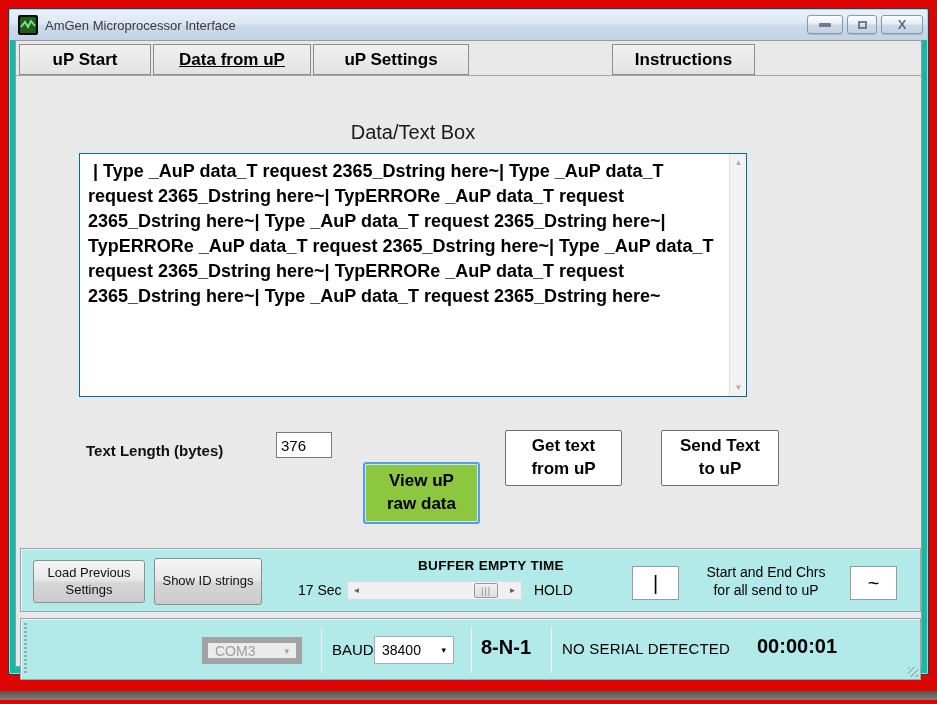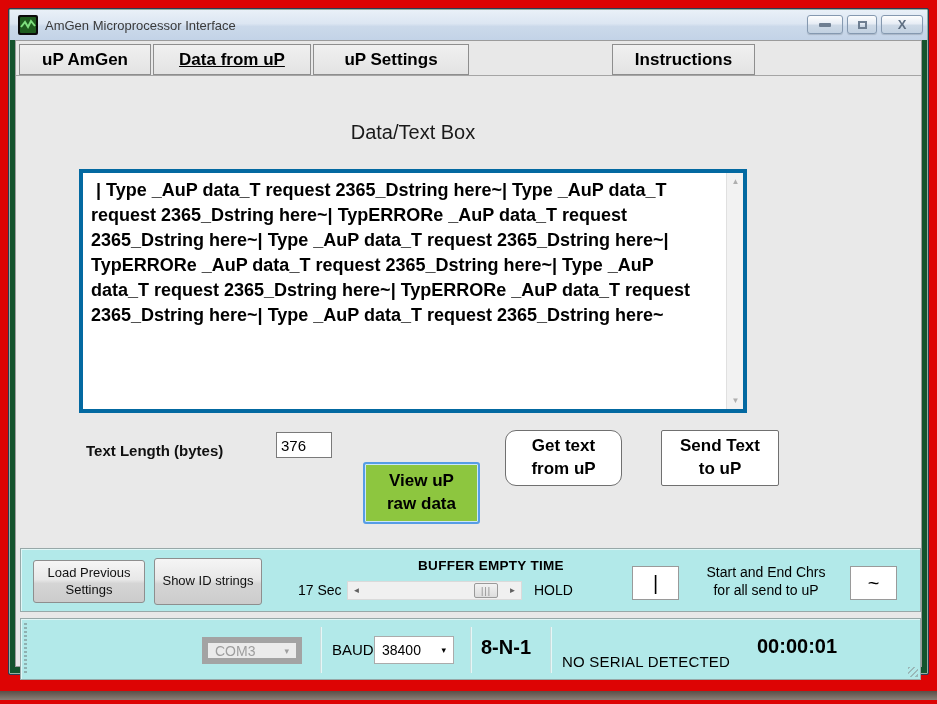--- a/index.html
+++ b/index.html
@@ -3,21 +3,21 @@
 <meta charset="utf-8">
 <style>
   * { margin:0; padding:0; box-sizing:border-box; }
   html,body { width:937px; height:704px; }
   body { font-family:"Liberation Sans", sans-serif; background:#DD0404; overflow:hidden; }
 
   .screen { position:relative; width:937px; height:704px; background:#DD0404; }
   .taskbar-strip { position:absolute; left:0; right:0; bottom:4px; height:9px; background:linear-gradient(to bottom,#5a4f48,#8a7f76); }
 
   .window { position:absolute; left:8px; top:8px; width:921px; height:667px;
-            background:#14532d; border:1px solid #2B3C55; border-radius:2px;
+            background:#14b8a6; border:1px solid #2B3C55; border-radius:2px;
             box-shadow:inset 0 0 0 1px rgba(255,255,255,.55); }
 
   .titlebar { position:absolute; left:1px; top:1px; right:1px; height:30px;
               background:linear-gradient(to bottom,#E9F0F8 0%,#DCE6F2 45%,#CBD9EA 55%,#C3D3E7 100%);
               display:flex; align-items:center; padding-left:8px; }
   .app-icon { width:20px; height:20px; margin-right:7px; }
   .title-text { font-size:13px; color:#3A3A3A; }
   .win-controls { position:absolute; right:4px; top:5px; display:flex; gap:4px; }
   .wbtn { height:19px; border:1px solid #8599B0; border-radius:3px;
           background:linear-gradient(to bottom,#FEFEFE,#E7EDF5 45%,#CDD9E6 55%,#C2D1E1);
@@ -34,21 +34,21 @@
          border:1px solid #8E8E8E; display:flex; align-items:center; justify-content:center;
          font-size:17px; font-weight:bold; color:#000; cursor:pointer; z-index:2; }
   .tab.active { top:0; height:35px; background:#F4F4F4; border-bottom:1px solid #F4F4F4; z-index:3; }
   .tab-sep { position:absolute; left:0; right:0; top:34px; height:1px; background:#A5A5A5; z-index:1; }
 
   .main-panel { position:absolute; left:0; right:0; top:35px; height:470px; background:#E9E9E9; }
 
   .box-title { position:absolute; left:63px; top:45px; width:668px; text-align:center;
                font-size:20px; color:#1A1A1A; }
   .textbox { position:absolute; left:63px; top:77px; width:668px; height:244px;
-             background:#FFFFFF; border:4px solid #0369a1;margin-top:16px; }
+             background:#FFFFFF; border:1px solid #0369a1; }
   .textbox-content { position:absolute; inset:0; padding:5px 28px 5px 8px;
                      font-size:18px; font-weight:bold; line-height:25px; color:#000;
                      white-space:pre-wrap; overflow:hidden; letter-spacing:0px; }
   .tb-scroll { position:absolute; right:0; top:0; bottom:0; width:17px; background:#F2F2F2; border-left:1px solid #E0E0E0; }
   .tb-arrow { position:absolute; left:0; width:17px; height:17px; color:#AFAFAF; font-size:8px;
               display:flex; align-items:center; justify-content:center; cursor:pointer; }
   .tb-arrow.up { top:0; } .tb-arrow.down { bottom:0; }
 
   .len-label { position:absolute; left:70px; top:366px; font-size:15px; font-weight:bold; color:#111; }
   .len-input { position:absolute; left:260px; top:356px; width:56px; height:26px;
@@ -57,21 +57,21 @@
 
   .btn-green { position:absolute; left:347px; top:350px; width:117px; height:62px;
                background:#8DC63F; border:2px solid #569DE5; border-radius:3px;
                box-shadow:inset 0 0 0 1px #CBE7FA; font-family:"Liberation Sans",sans-serif;
                font-size:17px; font-weight:bold; color:#000; white-space:pre-line; line-height:1.35;
                display:flex; align-items:center; justify-content:center; text-align:center; cursor:pointer;margin-top:36px; }
   .btn-white { position:absolute; background:#FFFFFF; border:1px solid #707070; border-radius:2px;
                font-family:"Liberation Sans",sans-serif; font-size:17px; font-weight:bold; color:#000;
                white-space:pre-line; line-height:1.35; display:flex; align-items:center; justify-content:center;
                text-align:center; cursor:pointer; }
-  .btn-get { left:489px; top:354px; width:117px; height:56px;border-radius:11px; }
+  .btn-get { left:489px; top:354px; width:117px; height:56px; }
   .btn-send { left:625px; top:354px; width:118px; height:56px;margin-left:20px; }
 
   .cyan-panel { position:absolute; left:4px; width:901px; background:#B2E9E9;
                 border:1px solid #97A8A8; box-shadow:inset 1px 1px 0 rgba(255,255,255,.6); }
   .panel-settings { top:507px; height:64px; }
   .panel-status { top:577px; height:62px; }
 
   .btn-gray { position:absolute; background:linear-gradient(to bottom,#F5F5F5,#E8E8E8 45%,#D5D5D5 55%,#CCCCCC);
               border:1px solid #8E8E8E; border-radius:3px; font-family:"Liberation Sans",sans-serif;
               font-size:13px; color:#111; white-space:pre-line; line-height:1.3; text-align:center;
@@ -111,21 +111,21 @@
             padding:0 7px; font-size:14px; cursor:pointer; }
   .sel-com { left:181px; top:18px; width:100px; height:27px; background:#EBEBEB;
              border:6px solid #a3a3a3; color:#9E9E9E; }
   .sel-baud { left:353px; top:17px; width:80px; height:28px; background:#FFFFFF;
               border:1px solid #ABABAB; color:#000; }
   .sel-arrow { font-size:9px; }
   .vdiv { position:absolute; top:8px; height:46px; width:1px; background:#C9DEDE; box-shadow:1px 0 0 #E6F6F6; }
   .vd1 { left:299px; } .vd2 { left:449px; } .vd3 { left:529px; }
   .lbl-baud { position:absolute; left:311px; top:22px; font-size:15px; color:#000; }
   .lbl-framing { position:absolute; left:460px; top:17px; font-size:20px; font-weight:bold; color:#000; }
-  .lbl-noserial { position:absolute; left:541px; top:34px; font-size:15px; color:#000; letter-spacing:.2px; }
+  .lbl-noserial { position:absolute; left:541px; top:21px; font-size:15px; color:#000; letter-spacing:.2px; }
   .lbl-timer { position:absolute; left:736px; top:16px; font-size:20px; font-weight:bold; color:#000; }
   .resize-grip { position:absolute; right:2px; bottom:2px; width:10px; height:10px;
                  background:repeating-linear-gradient(135deg,#9ab8b8 0 1.5px,transparent 1.5px 4px); }
 
   .gray-strip { position:absolute; left:0; right:0; top:639px; bottom:0; background:#A8A8A8; }
 </style>
 </head>
 <body>
 
 <div class="screen">
@@ -149,21 +149,21 @@
           </div>
         <div class="wbtn close">
             <span>X</span>
           </div>
       </div>
     </div>
 
     <div class="win-inner">
       <div class="tab-sep"></div>
 
-      <div class="tab" style="left:3px; width:132px;">uP  AmGen</div>
+      <div class="tab" style="left:3px; width:132px;">uP  Start</div>
       <div class="tab" style="left:137px; width:158px;text-decoration:underline;">Data from uP</div>
       <div class="tab" style="left:297px; width:156px;">uP  Settings</div>
       <div class="tab" style="left:596px; width:143px;">Instructions</div>
 
       <div class="main-panel">
         <div class="box-title">Data/Text Box</div>
 
         <div class="textbox">
           <div class="textbox-content"> | Type _AuP data_T request 2365_Dstring here~| Type _AuP data_T request 2365_Dstring here~| TypERRORe _AuP data_T request 2365_Dstring here~| Type _AuP data_T request 2365_Dstring here~| TypERRORe _AuP data_T request 2365_Dstring here~| Type _AuP data_T request 2365_Dstring here~| TypERRORe _AuP data_T request 2365_Dstring here~| Type _AuP data_T request 2365_Dstring here~</div>
           <div class="tb-scroll">

